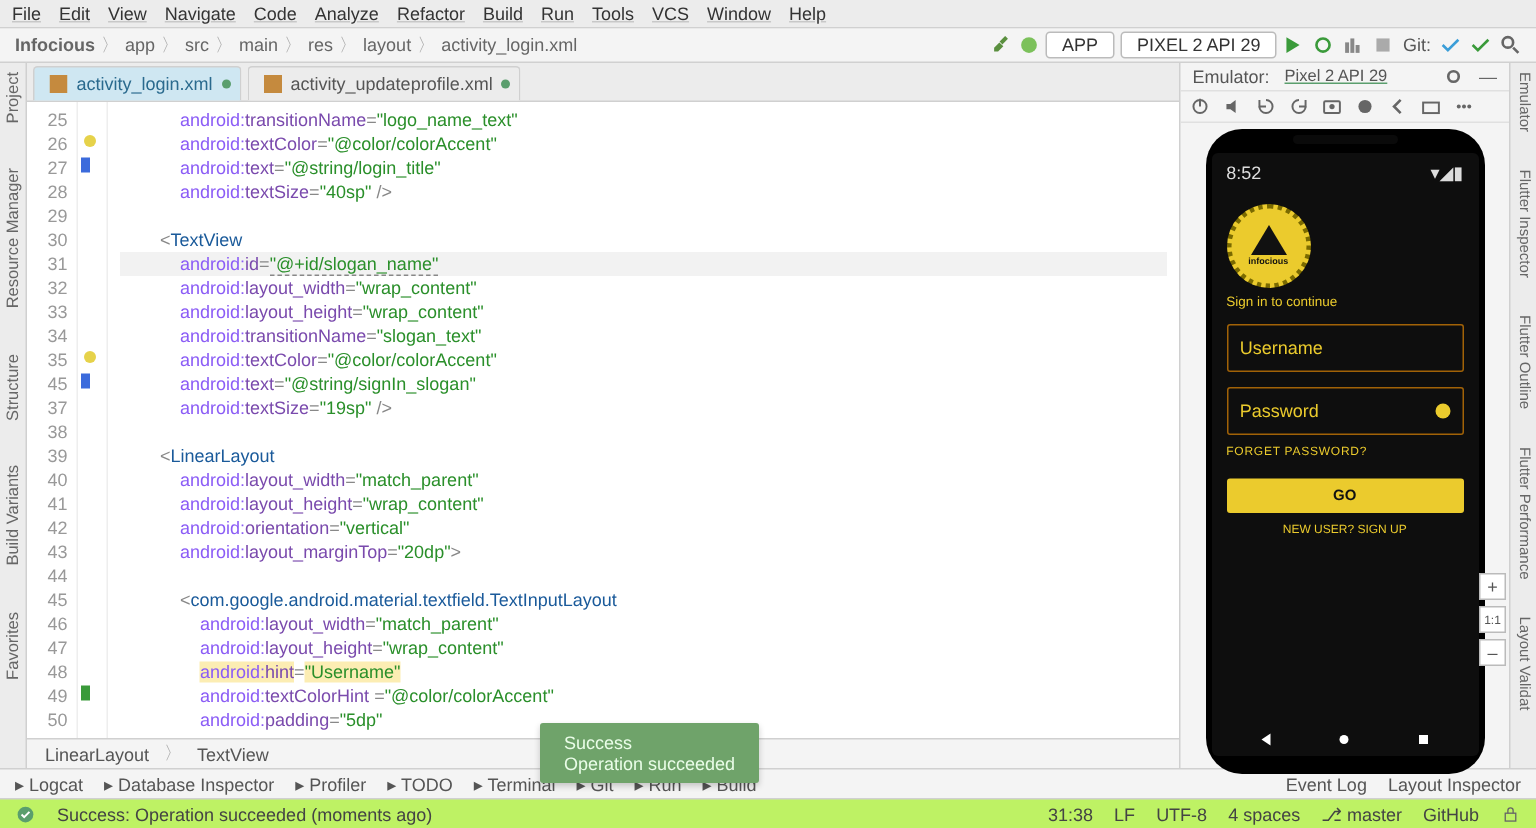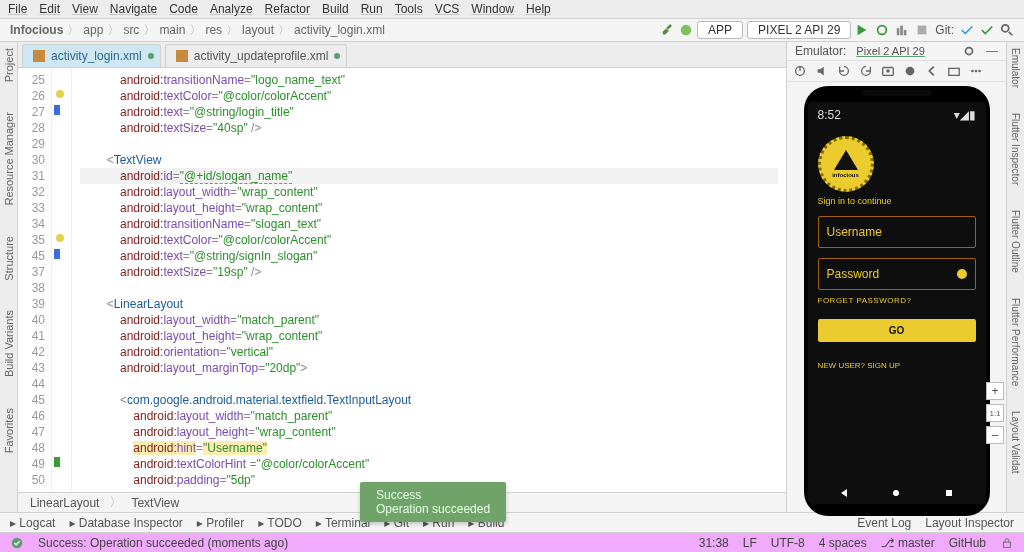--- a/index.html
+++ b/index.html
@@ -30,34 +30,34 @@
 .pill-dot { width:6px; height:6px; background:#5a9e6d; border-radius:50%; position:absolute; right:6px;}
 
 .editor-body { flex:1; display:flex; overflow:hidden; position:relative; font-family: "JetBrains Mono","Consolas",monospace; font-size:12px;}
 .lineno-col { width:34px; text-align:right; padding:4px 6px 4px 2px; color:#999; background:#fff; border-right:1px solid #eee; user-select:none;}
 .lineno-col div { height:16px; line-height:16px; }
 .marker-col { width:20px; background:#fff; border-right:1px solid #eee; position:relative;}
 .marker-col .dot { position:absolute; left:4px; width:8px; height:8px; border-radius:50%; }
 .code-col { flex:1; padding:4px 8px; overflow:hidden; white-space:pre; line-height:16px;}
 .code-col .line { height:16px; }
 .hl-line { background:#f2f2f2; }
-.kw-ns { color:#7f1d1d;margin-top:48px; }
+.kw-ns { color:#8b5cf6;margin-top:48px; }
 .kw-attr { color:#7a4aad; }
 .kw-val { color:#2a8f2a; }
 .kw-tag { color:#1a5a9a; }
 .kw-soft { color:#888; }
 .ul { border-bottom:1px dashed #888;}
 .hint-hl { background:#fcedb3; }
 
 .breadcrumb-bar { height:20px; border-top:1px solid #d0d0d0; background:#f4f4f4; padding:2px 12px; color:#555; display:flex; align-items:center; gap:10px; font-size:11px;}
 .breadcrumb-bar .sep{ color:#aaa; }
 
 .bottom-tools { height:20px; border-top:1px solid #d0d0d0; background:#f4f4f4; display:flex; align-items:center; gap:14px; padding:0 10px; font-size:11px; color:#555;}
 .bottom-tools .spacer { flex:1; }
-.status-bar { height:20px; border-top:1px solid #d0d0d0; background:#f0abfc; display:flex; align-items:center; gap:14px; padding:0 10px; font-size:11px; color:#444;}
+.status-bar { height:20px; border-top:1px solid #d0d0d0; background:#bef264; display:flex; align-items:center; gap:14px; padding:0 10px; font-size:11px; color:#444;}
 .status-bar .spacer { flex:1; }
 
 .toast { position:absolute; left:360px; bottom:30px; background:#6fa36a; color:#eafde8; padding:6px 16px; border-radius:2px; box-shadow:0 2px 4px rgba(0,0,0,0.2); font-size:11px;}
 
 
 .emulator { width: 220px; background:#f4f4f4; border-left:1px solid #d0d0d0; display:flex; flex-direction:column;}
 .emu-header { padding:2px 8px; display:flex; align-items:center; gap:10px; font-size:11px; color:#555; border-bottom:1px solid #e0e0e0;}
 .emu-header .lnk { text-decoration: underline; text-decoration-color:#5a9e6d; font-size:11px; }
 .emu-icons { display:flex; gap:8px; padding:3px 6px; border-bottom:1px solid #e0e0e0; color:#666;}
 .emu-icons svg{display:block;}
@@ -69,21 +69,21 @@
 .logo-wrap { display:flex; justify-content:flex-start; margin-top:14px;}
 .app-logo { width:56px; height:56px; border-radius:50%; background:#ebcb2d; display:flex; align-items:center; justify-content:center; flex-direction:column; position:relative; border:3px dotted #7a6a00;}
 .app-logo .tri { width:0;height:0;border-left:12px solid transparent;border-right:12px solid transparent;border-bottom:20px solid #111;}
 .app-logo .brand { font-size:6px; color:#111; font-weight:700; margin-top:2px;}
 .headline { color:#ebcb2d; font-weight:800; font-size:17px; line-height:1.1; margin-top:8px;}
 .slogan { color:#ebcb2d; font-size:9px; margin-top:4px;}
 .field { border:1px solid #a16207; border-radius:2px; margin-top:10px; padding:8px; color:#ebcb2d; font-size:9px; display:flex; justify-content:space-between; align-items:center;}
 .eye { width:10px;height:10px; background:#ebcb2d; border-radius:50%;}
 .forgot { text-align:left; color:#ebcb2d; font-size:8px; margin-top:6px; letter-spacing:0.5px;}
 .go-btn { background:#ebcb2d; color:#111; text-align:center; padding:6px; font-size:10px; font-weight:700; margin-top:14px; border-radius:2px;}
-.signup { color:#ebcb2d; font-size:8px; margin-top:19px;}
+.signup { text-align:center; color:#ebcb2d; font-size:8px; margin-top:6px;}
 .navkeys { display:flex; justify-content:space-around; margin-top:auto; padding-top:8px;}
 .navkeys .k { width:10px; height:10px; }
 .side-btns { position:absolute; right:2px; top:300px; display:flex; flex-direction:column; gap:4px;}
 .side-btns div { width:18px; height:18px; background:#fff; border:1px solid #bbb; display:flex; align-items:center; justify-content:center; font-size:12px; color:#555;}
 </style>
 </head>
 <body>
 
 <div class="menubar" id="menubar">
     <span>File</span>

